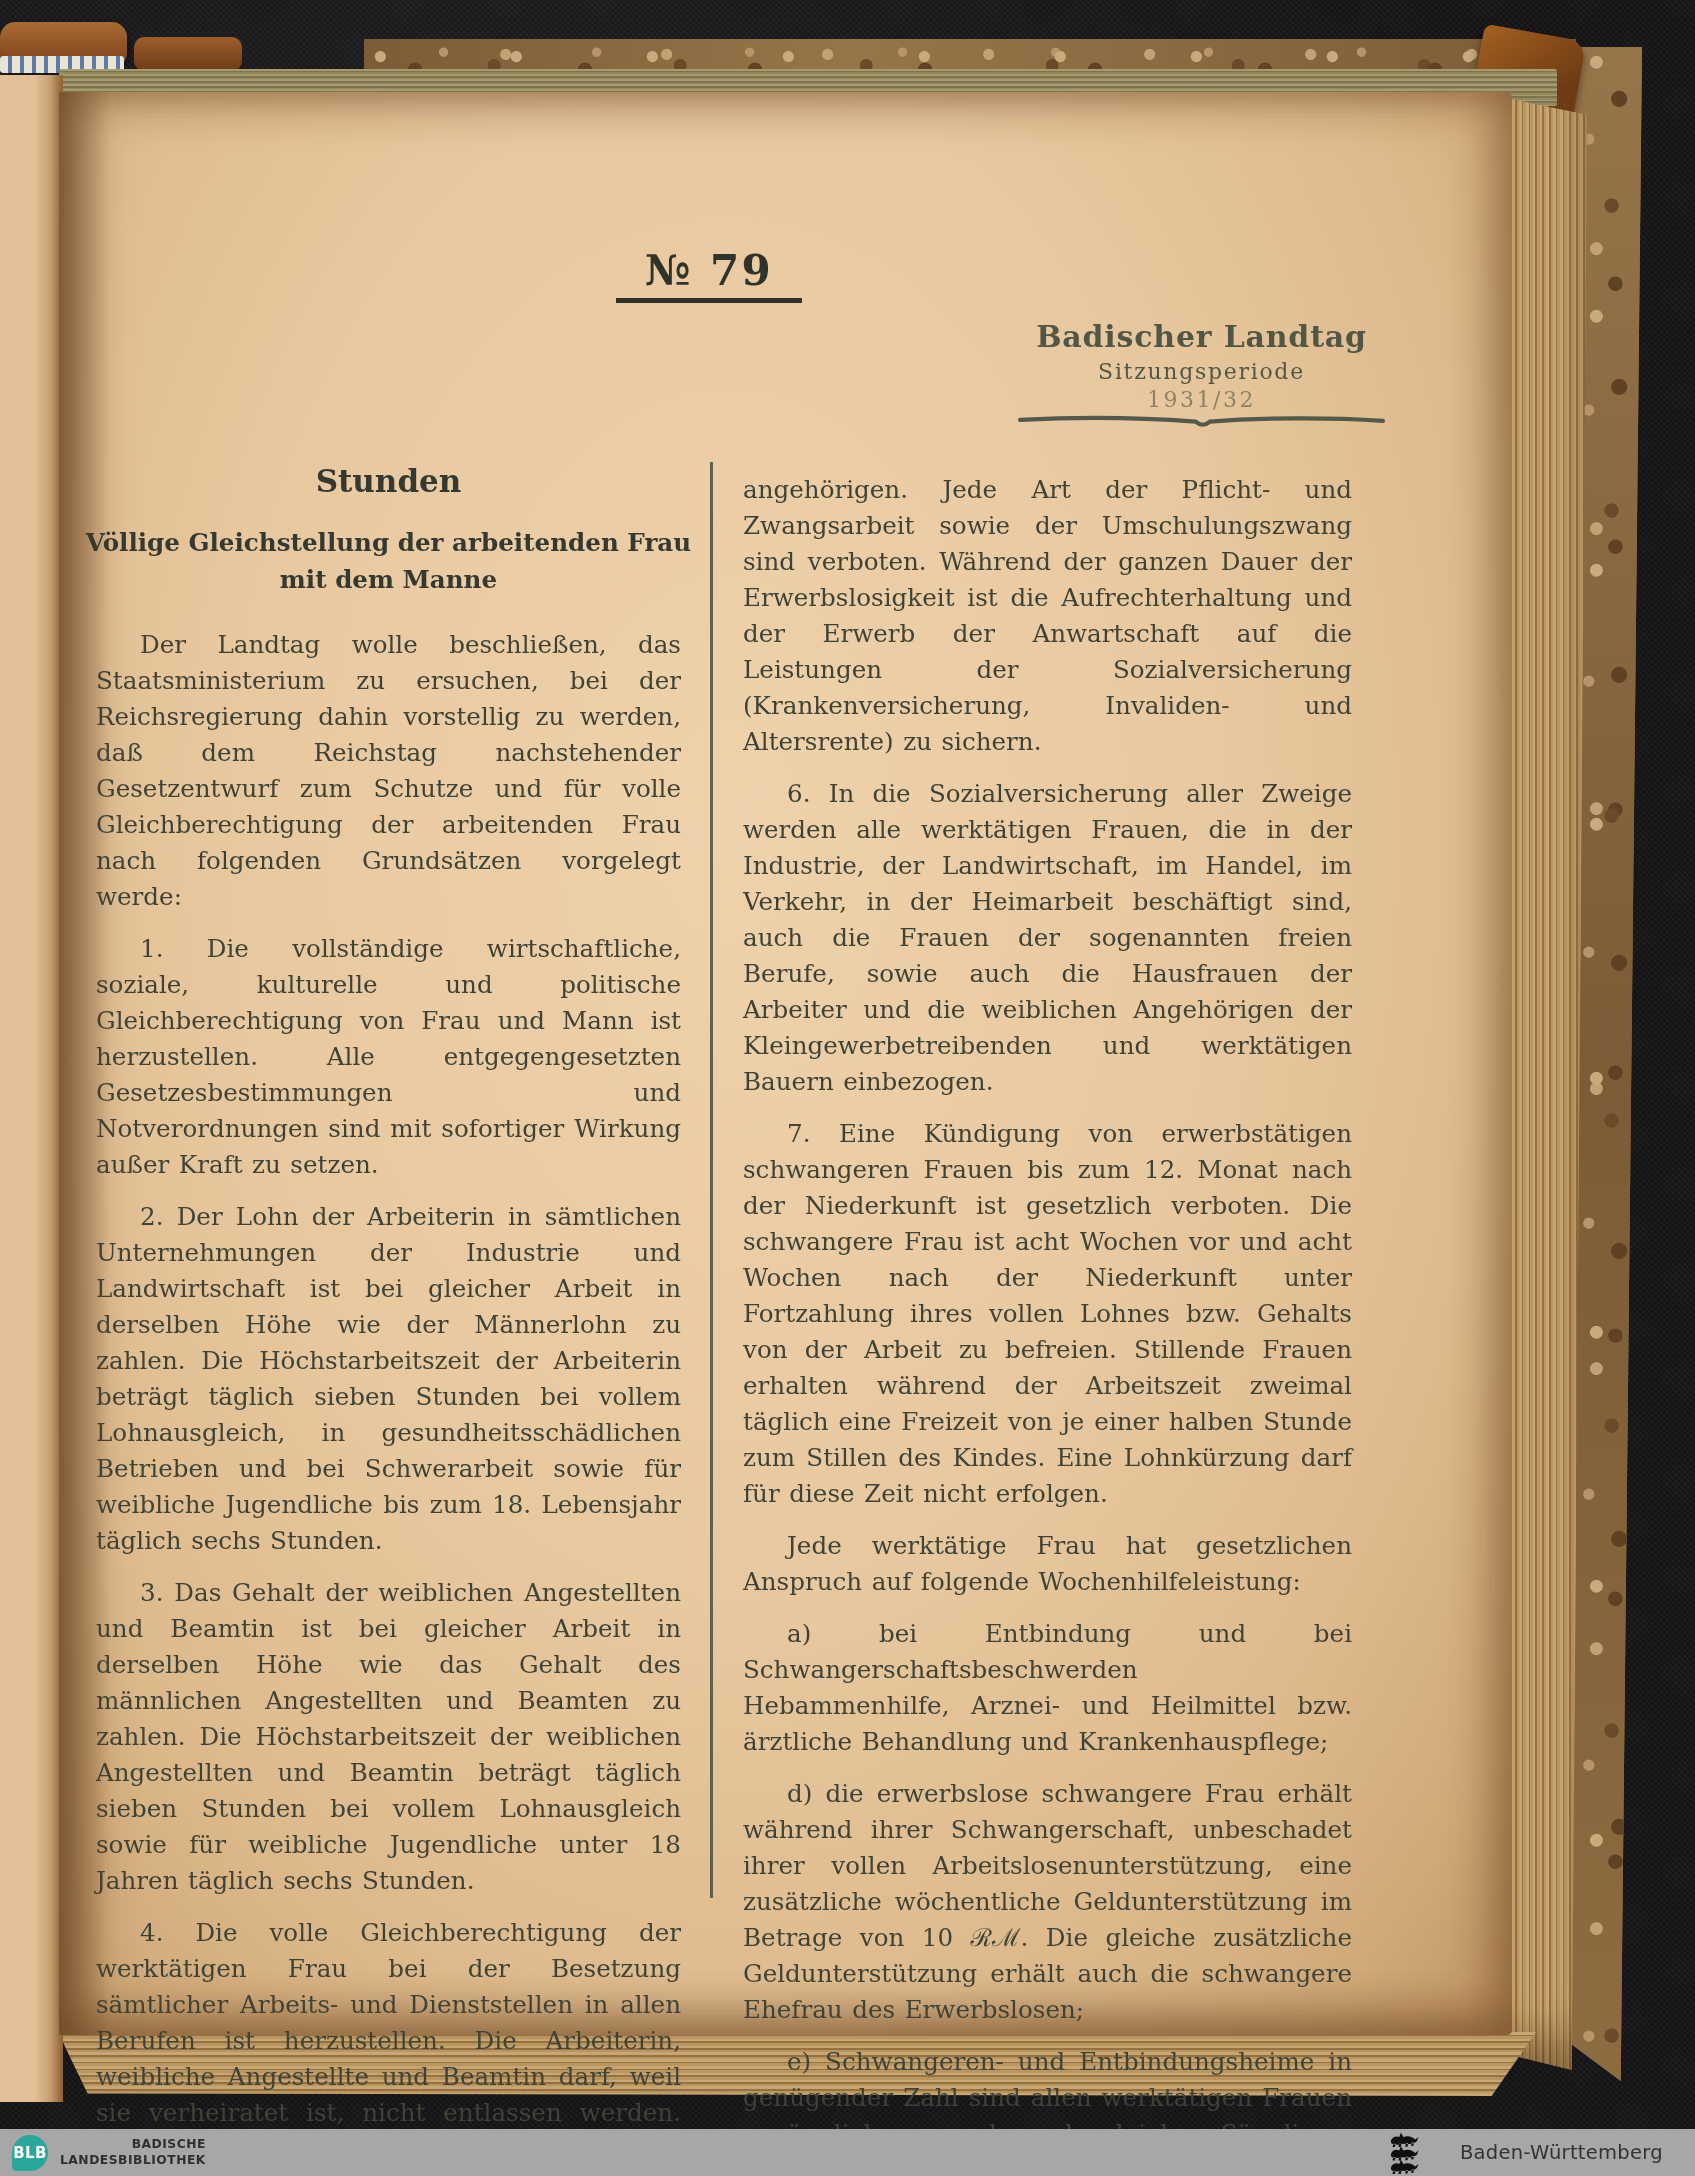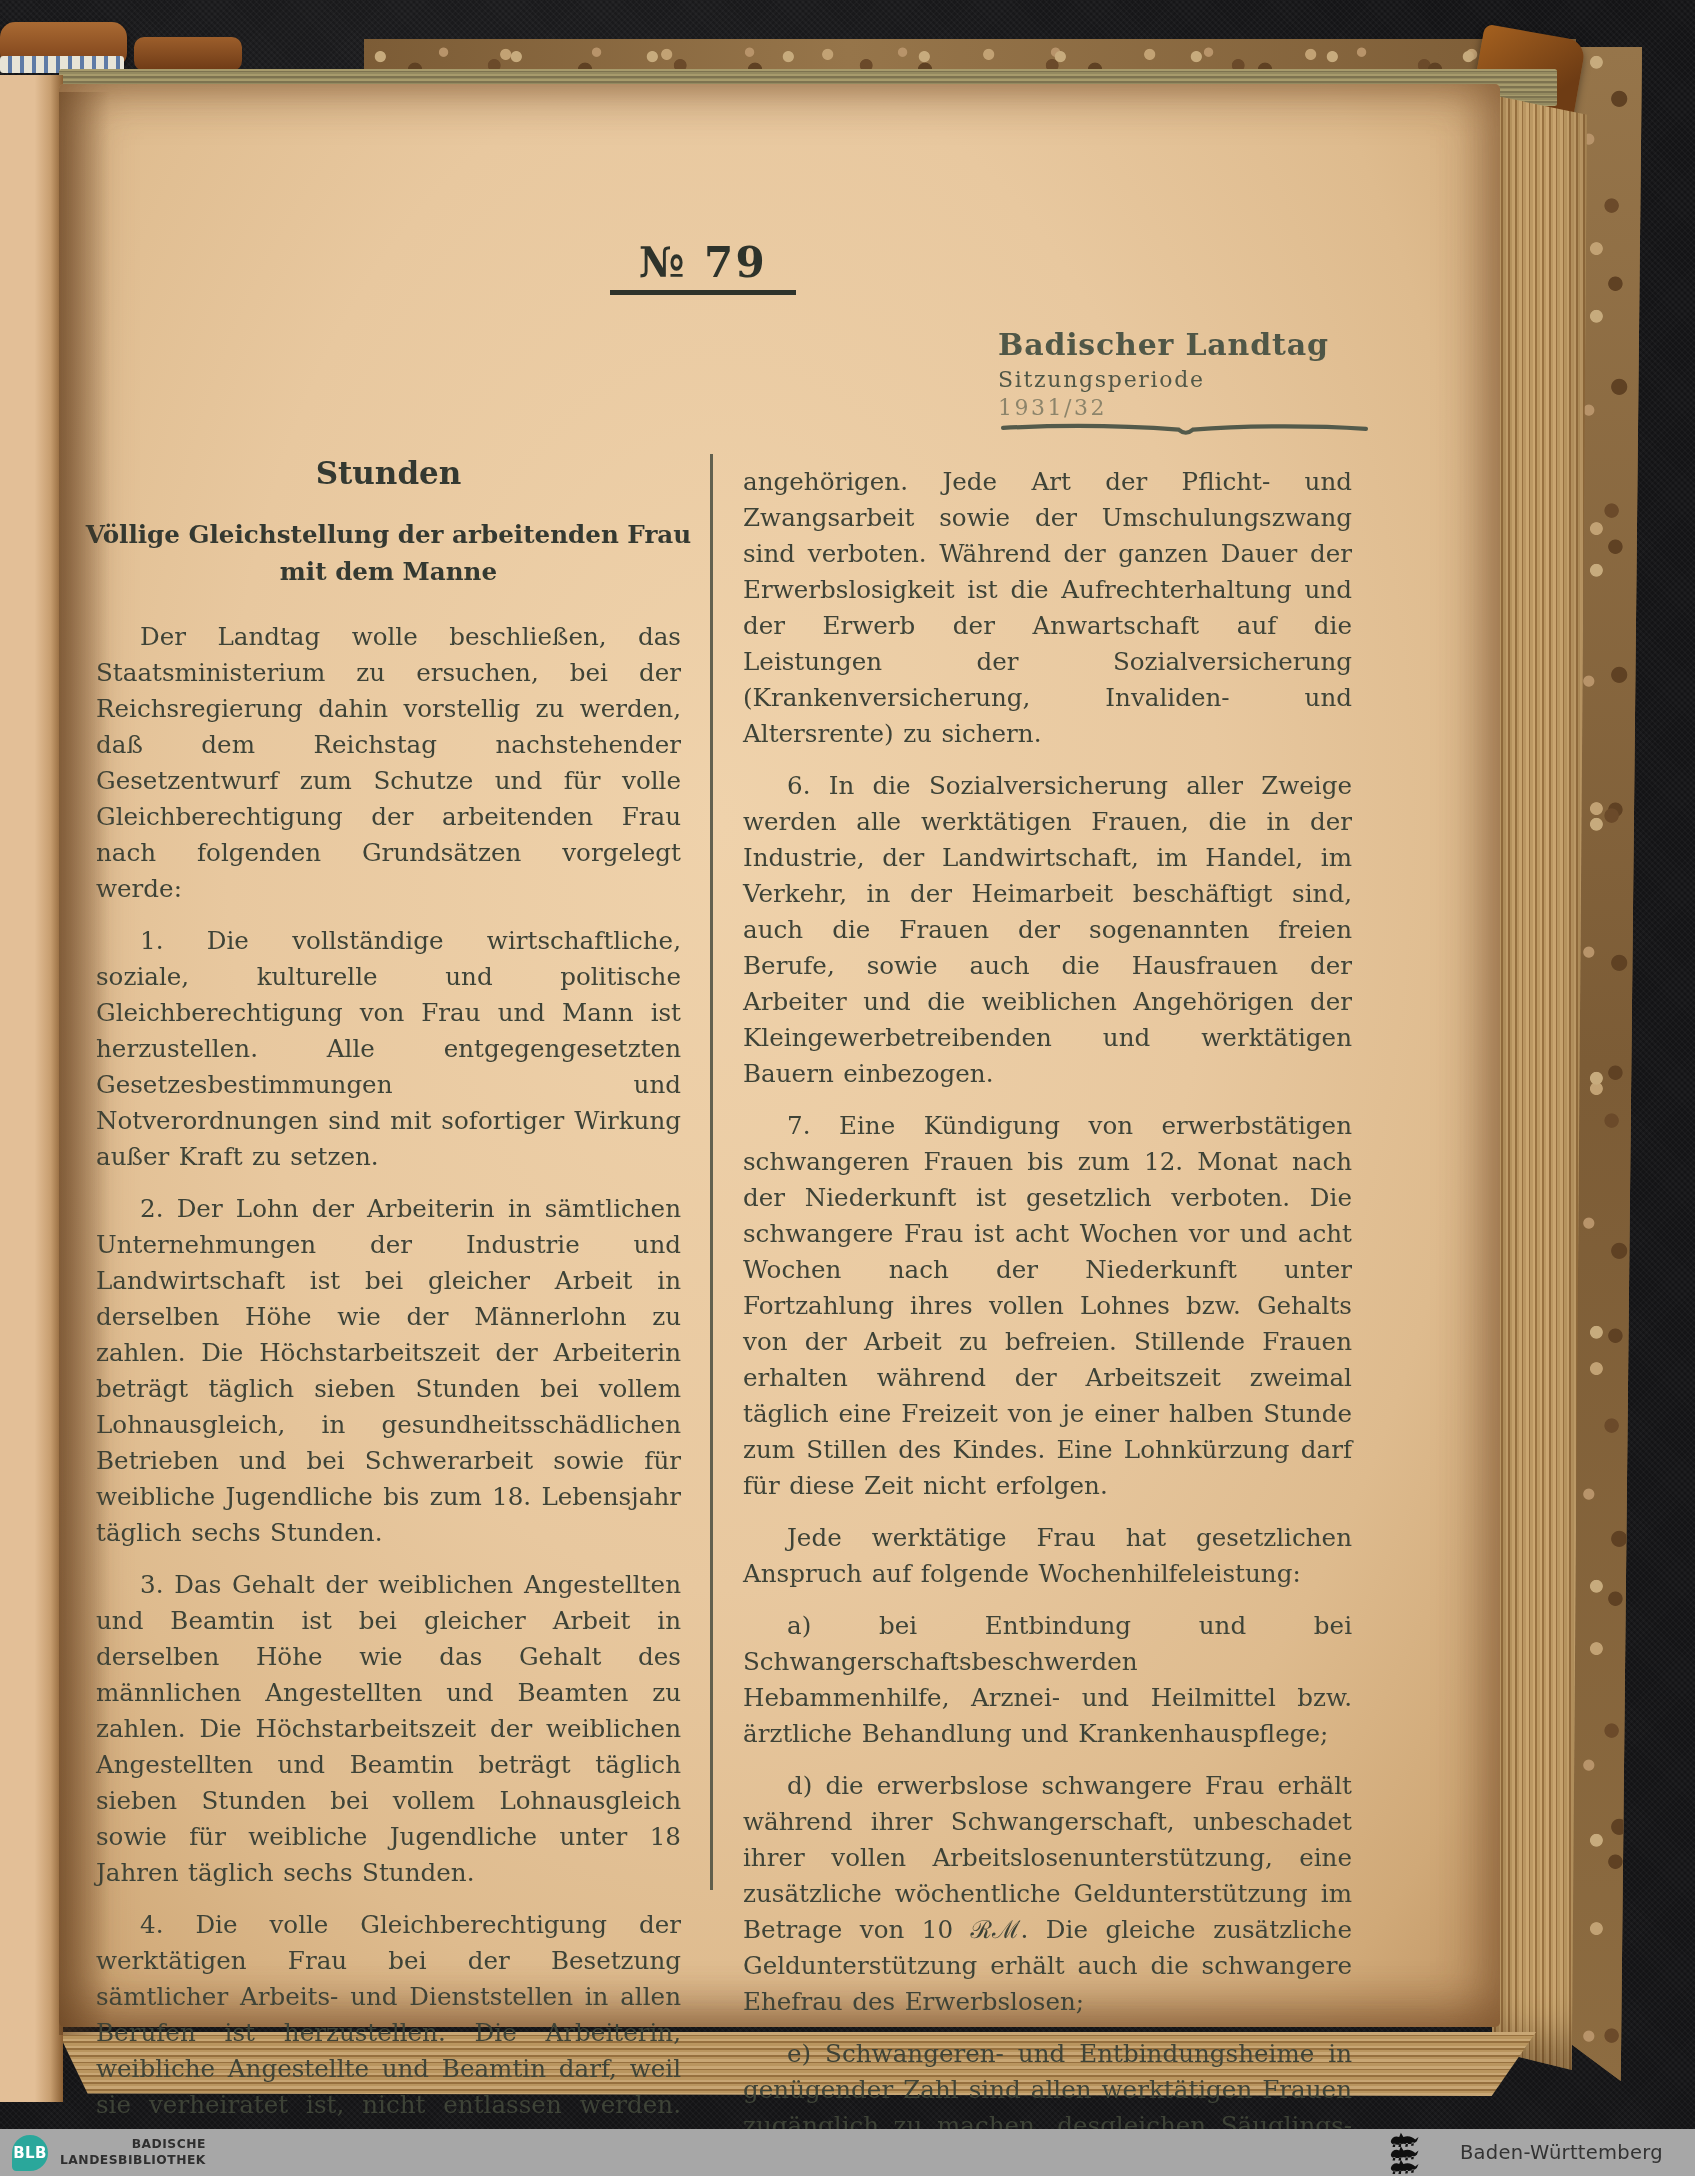--- a/index.html
+++ b/index.html
@@ -55,32 +55,32 @@
     border-radius:2.5px;}
   .fore-edge{position:absolute;left:1492px;top:95px;width:95px;height:1975px;
     background:repeating-linear-gradient(90deg,#cca872 0 2.5px,#9a7342 2.5px 4.2px,#bd9a64 4.2px 6.8px);
     clip-path:polygon(0 0,100% 1%,84% 100%,0 99%);
     box-shadow:inset 0 -34px 42px rgba(60,35,12,.4);}
   .bottom-edges{position:absolute;left:58px;top:2032px;width:1478px;height:64px;
     background:repeating-linear-gradient(180deg,#c8a674 0 2.5px,#96703f 2.5px 4.2px,#b9955f 4.2px 6.8px);
     clip-path:polygon(0 0,100% 0,97% 100%,2% 96%);}
   .prev-page-edge{position:absolute;left:0;top:75px;width:63px;height:2027px;
     background:linear-gradient(90deg,#e3bf97 0 55%,#c79e70 80%,#8a5f33 100%);}
-  .page-main{position:absolute;left:59px;top:84px;width:1441px;height:1943px;
+  .page-main{position:absolute;left:59px;top:92px;width:1441px;height:1943px;
     border-radius:5.1px;
     background:radial-gradient(ellipse at 46% 38%, #efd2ab 0%, #e8c89f 45%, #debb8e 70%, #d0a978 88%, #bf9463 100%);
     box-shadow:inset 0 0 59px rgba(120,80,40,.30), inset -24px 0 42px rgba(110,70,35,.35),
-               inset 29px 0 47px rgba(115,72,36,.42), inset 0 -25.4px 38px rgba(110,70,35,.28);}
+               inset 29px 0 47px rgba(115,72,36,.42), inset 0 -25.4px 38px rgba(110,70,35,.28);padding-left:12px;}
   .gutter-shade{position:absolute;left:59px;top:92px;width:51px;height:1943px;
     background:linear-gradient(90deg,rgba(88,54,24,.45),rgba(88,54,24,0));}
   
   .doc-number{position:absolute;left:0;right:153px;top:154px;text-align:center;}
   .doc-number .num{display:inline-block;font-weight:bold;font-size:42px;letter-spacing:2.5px;
     color:#2e332b;padding:0 29px 3.4px 29px;border-bottom:5.1px solid #2e332b;}
-  .stamp{position:absolute;left:939px;top:227px;width:407px;color:#505747;margin-top:16px;}
+  .stamp{position:absolute;left:939px;top:227px;width:407px;text-align:center;color:#505747;}
   .stamp .s1{font-size:30px;font-weight:bold;letter-spacing:0.8px;}
   .stamp .s2{font-size:22px;margin-top:5.1px;letter-spacing:1.7px;}
   .stamp .s3{font-size:22px;margin-top:3.4px;letter-spacing:2.5px;opacity:.6;}
   .stamp svg{margin-top:1.7px;}
   .divider{position:absolute;left:651px;top:370px;width:2.5px;height:1436px;background:#4a4e40;opacity:.85;}
   .col{position:absolute;color:#3e4337;font-size:24.6px;line-height:36px;text-align:justify;}
   .col p{margin:16px;text-indent:44px;word-spacing:1.7px;}
   .col p.no-indent{text-indent:0;}
   .col-left{left:21px;top:371px;width:617px;}
   .col-right{left:668px;top:364px;width:641px;}

